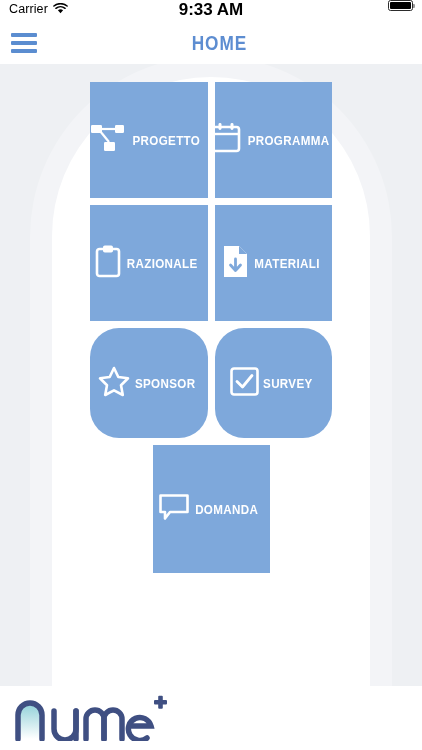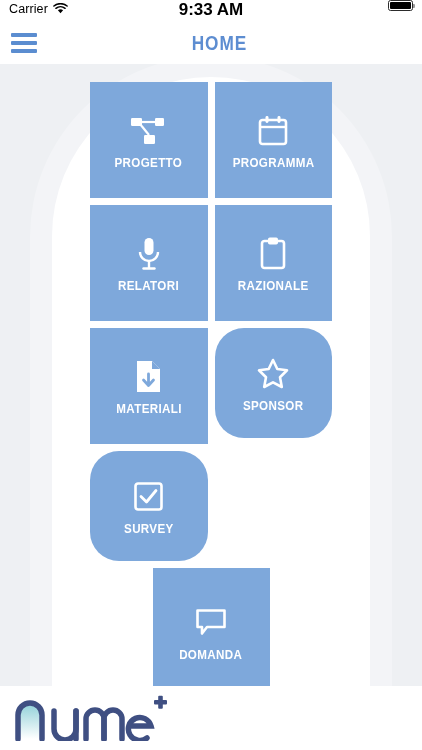--- a/index.html
+++ b/index.html
@@ -147,21 +147,21 @@
     z-index: 10;
     display: flex;
     flex-wrap: wrap;
     gap: 7px;
   }
   .tile {
     width: 117.5px;
     height: 116px;
     background: #7ea8db;
     display: flex;
-    flex-direction: column;
+    flex-direction: row;
     align-items: center;
     justify-content: center;
     cursor: pointer;
     position: relative;
   }
   .tile.row4 { height: 110px; border-radius: 29px; }
   .tile-wide-wrap {
     width: 242px;
     display: flex;
     justify-content: center;
@@ -260,31 +260,20 @@
         <svg width="30" height="32" viewBox="0 0 30 32">
           <rect x="2" y="5" width="26" height="24" rx="2.5" stroke="#fff" stroke-width="2.6" fill="none"></rect>
           <path d="M2 12 H28" stroke="#fff" stroke-width="2.4"></path>
           <rect x="7.5" y="1" width="3" height="7" rx="1.4" fill="#fff"></rect>
           <rect x="19.5" y="1" width="3" height="7" rx="1.4" fill="#fff"></rect>
         </svg>
       </div>
       <div class="tile-label">PROGRAMMA</div>
     </div>
 
-    <div class="tile">
-      <div class="tile-icon">
-        <svg width="26" height="34" viewBox="0 0 26 34">
-          <rect x="8.5" y="1" width="9" height="17" rx="4.5" fill="#fff"></rect>
-          <path d="M4 15 a9 9 0 0 0 18 0" stroke="#fff" stroke-width="2.4" fill="none"></path>
-          <path d="M13 24 V31" stroke="#fff" stroke-width="2.4"></path>
-          <path d="M7.5 31.5 H18.5" stroke="#fff" stroke-width="2.4" stroke-linecap="round"></path>
-        </svg>
-      </div>
-      <div class="tile-label">RELATORI</div>
-    </div>
 
     <div class="tile">
       <div class="tile-icon">
         <svg width="26" height="33" viewBox="0 0 26 33">
           <rect x="2" y="4" width="22" height="27" rx="2.5" stroke="#fff" stroke-width="2.6" fill="none"></rect>
           <rect x="8" y="0.5" width="10" height="7" rx="1.8" fill="#fff"></rect>
         </svg>
       </div>
       <div class="tile-label">RAZIONALE</div>
     </div>

